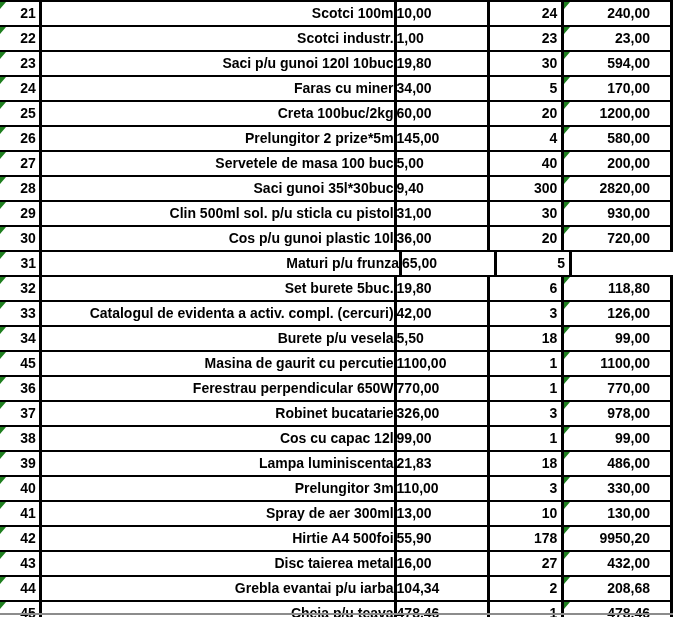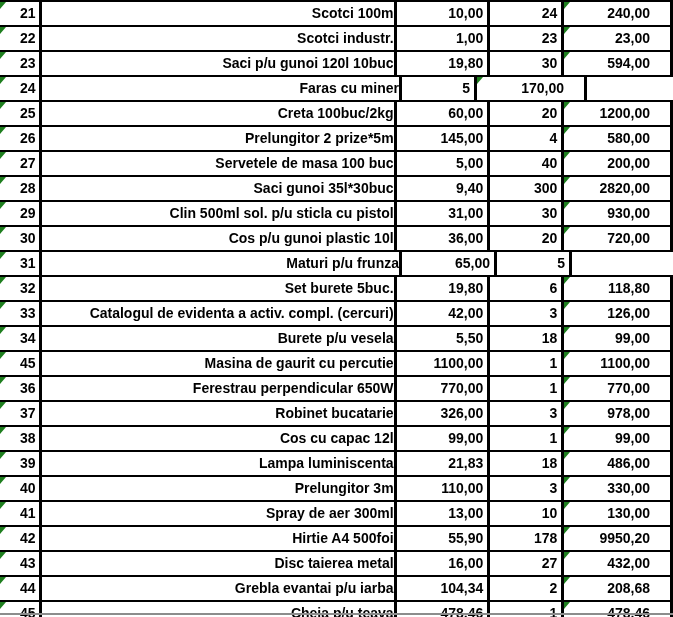--- a/index.html
+++ b/index.html
@@ -27,34 +27,33 @@
   .cell{
     position:relative;
     box-sizing:border-box;
     line-height:23px;
     white-space:nowrap;
     overflow:hidden;
   }
   .c-num{
     width:42px;
     border-right:3px solid #000000;
-    text-align:left;
+    text-align:right;
     padding-right:3px;
     padding-left:20px;
   }
   .c-desc{
     width:360px;
     border-right:3px solid #000000;
     text-align:right;
     padding-left:4px;
   }
   .c-price{
     width:95px;
     border-right:3px solid #000000;
-    text-align:right;
     padding-right:4px;
   }
   .c-qty{
     width:75px;
     border-right:3px solid #000000;
     text-align:right;
     padding-right:4px;
   }
   .c-total{
     width:110px;
@@ -140,20 +139,23 @@
       </div>
     </div>
       <div class="row">
       <div class="cell c-num">
         <span class="err-tri"></span>
         <span>24</span>
       </div>
       <div class="cell c-desc">
         <span>Faras cu miner</span>
       </div>
+      <div class="cell c-price">
+        <span>34,00</span>
+      </div>
       <div class="cell c-qty">
         <span>5</span>
       </div>
       <div class="cell c-total">
         <span class="err-tri"></span>
         <span>170,00</span>
       </div>
     </div>
       <div class="row">
       <div class="cell c-num">

